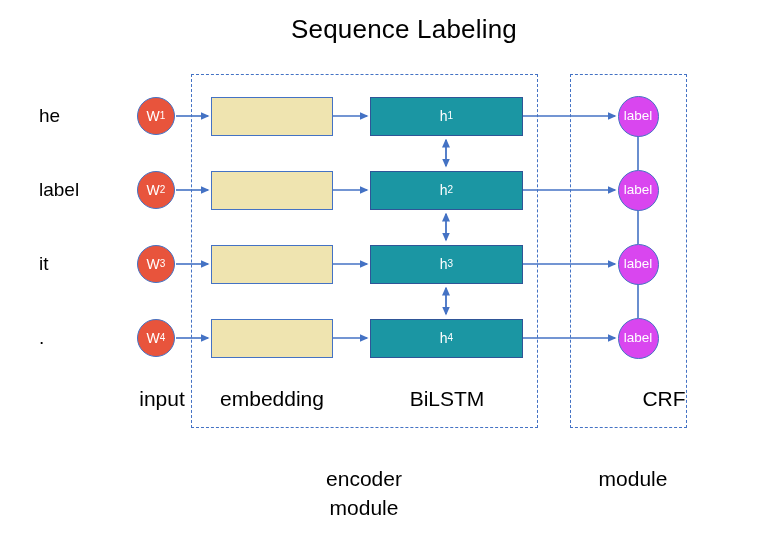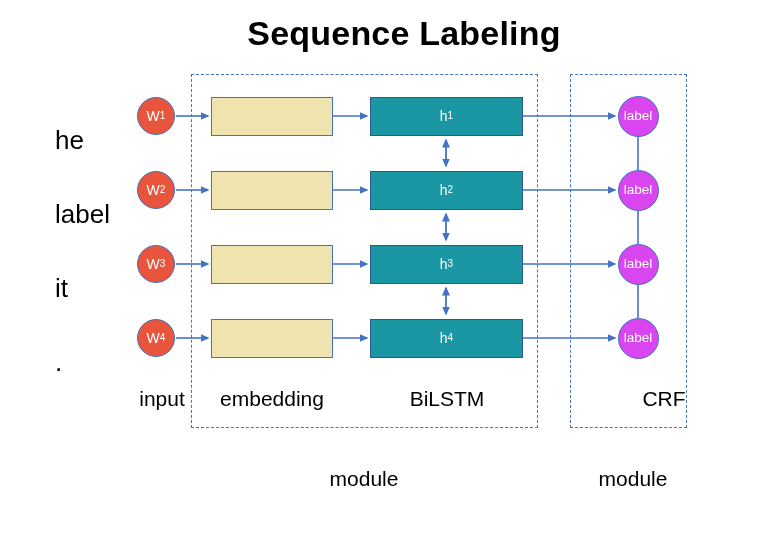--- a/index.html
+++ b/index.html
@@ -3,24 +3,24 @@
 <meta charset="utf-8">
 <style>
   html,body{margin:0;padding:0;background:#ffffff;}
   #canvas{
     position:relative;width:762px;height:541px;background:#ffffff;overflow:hidden;
     font-family:"Liberation Sans", sans-serif;color:#000;
   }
   .abs{position:absolute;}
   .title{
     top:14px;left:404px;transform:translateX(-50%);
-    font-size:34px;font-weight:bold;white-space:nowrap;letter-spacing:0.2px;
+    font-size:26px;font-weight:normal;white-space:nowrap;letter-spacing:0.2px;
   }
   .word{
-    left:55px;height:30px;line-height:30px;font-size:26px;white-space:nowrap;margin-top:24px;
+    left:39px;height:30px;line-height:30px;font-size:19px;white-space:nowrap;
   }
   .circle{
     width:38px;height:38px;border-radius:50%;
     background:#E8543C;border:1.6px solid #4472C4;box-sizing:border-box;
     display:flex;align-items:center;justify-content:center;
     color:#fff;font-size:14px;line-height:1;
   }
   .circle sub{font-size:10px;line-height:1;}
   .lbl-circle{
     width:41px;height:41px;border-radius:50%;
@@ -147,19 +147,20 @@
   <div class="abs lbl-circle" style="left:617.5px;top:317.5px;">
       <span>label</span>
     </div>
 
   <div class="abs layer-label" style="left:162px;">input</div>
   <div class="abs layer-label" style="left:447px;">BiLSTM</div>
   <div class="abs layer-label" style="left:272px;">embedding</div>
   <div class="abs layer-label" style="left:664px;">CRF</div>
 
   <div class="abs module-label" style="left:364px;">
+    <div>encoder</div>
     <div>module</div>
   </div>
   <div class="abs module-label" style="left:633px;">
     <div>module</div>
   </div>
 
 </div>
 
 </body></html>

